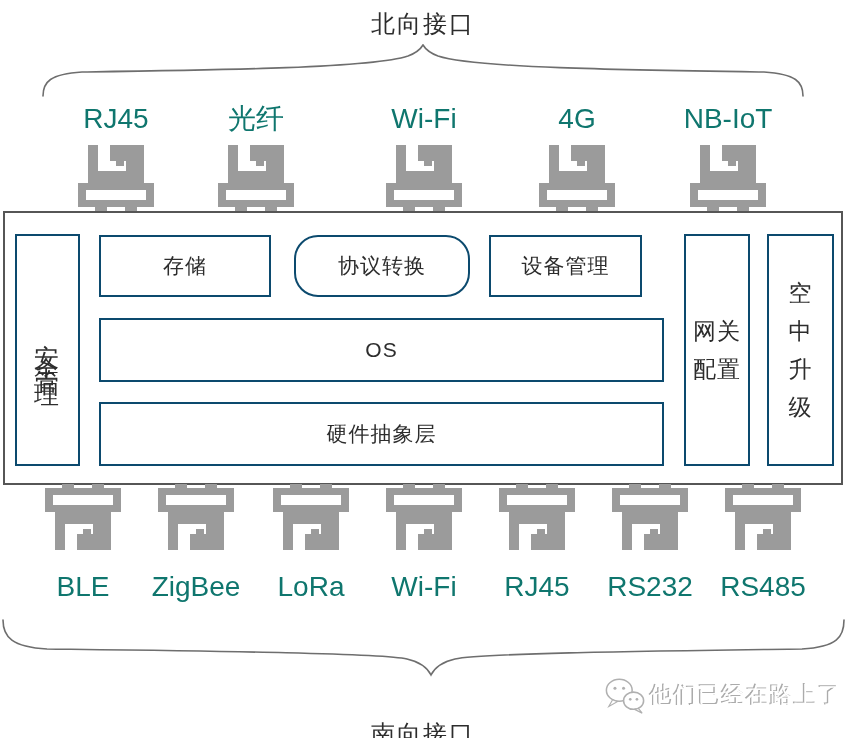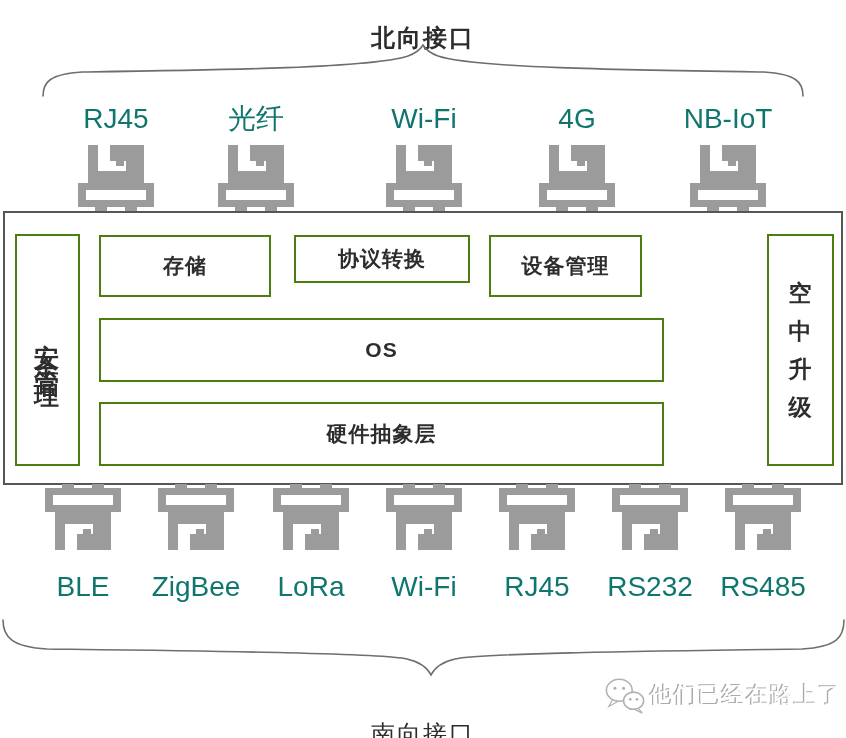--- a/index.html
+++ b/index.html
@@ -2,43 +2,43 @@
 <html><head>
 <meta charset="utf-8">
 <style>
   html,body{margin:0;padding:0;background:#fff;}
   .canvas{
     position:relative;width:846px;height:738px;background:#ffffff;overflow:hidden;
     font-family:"Liberation Sans", sans-serif;color:#2d2d2d;
   }
   .title{position:absolute;left:0;width:100%;text-align:center;
     font-size:24px;letter-spacing:2px;color:#2d2d2d;line-height:32px;}
-  .title.north{top:22px;font-weight:bold;}
+  .title.north{top:8px;}
   .title.south{top:694px;margin-top:24px;}
   .brace{position:absolute;}
   .brace path{fill:none;stroke:#6e6e6e;stroke-width:1.6;stroke-linecap:round;}
   
   .port{position:absolute;width:120px;display:flex;flex-direction:column;align-items:center;}
   .port.north{top:104px;}
   .port.south{top:484px;}
   .port-label{font-size:28px;line-height:30px;color:#0f766e;white-space:nowrap;}
   .port.north .port-icon{margin-top:11px;}
   .port.south .port-label{margin-top:22px;}
   .port-icon{width:76px;height:66px;display:block;}
   .port-icon.flip{transform:scaleY(-1);}
   
   .gw-box{position:absolute;left:3px;top:211px;width:840px;height:274px;
     border:2px solid #565656;box-sizing:border-box;background:#fff;}
-  .module{position:absolute;border:2px solid #4d7c0f;box-sizing:border-box;background:#fff;
+  .module{position:absolute;border:2px solid #0c4a6e;box-sizing:border-box;background:#fff;
     display:flex;align-items:center;justify-content:center;text-align:center;
-    font-size:21px;letter-spacing:1px;color:#2d2d2d;font-weight:bold;}
+    font-size:21px;letter-spacing:1px;color:#2d2d2d;}
   .m-security{left:10px;top:21px;width:65px;height:232px;}
   .m-security .vtext{writing-mode:vertical-lr;letter-spacing:13px;font-size:25px;}
   .m-storage{left:94px;top:22px;width:172px;height:62px;}
-  .m-protocol{left:289px;top:22px;width:176px;height:48px;}
+  .m-protocol{left:289px;top:22px;width:176px;height:62px;border-radius:24px;}
   .m-device{left:484px;top:22px;width:153px;height:62px;}
   .m-os{left:94px;top:105px;width:565px;height:64px;}
   .m-hal{left:94px;top:189px;width:565px;height:64px;}
   .m-gwcfg{left:679px;top:21px;width:66px;height:232px;font-size:23px;line-height:38px;padding:0 5px;}
   .m-ota{left:762px;top:21px;width:67px;height:232px;font-size:23px;line-height:38px;padding:0 18px;}
   
   .watermark{position:absolute;left:604px;top:674px;display:flex;align-items:center;}
   .wm-icon{width:42px;height:42px;}
   .wm-text{margin-left:4px;font-size:23px;letter-spacing:1px;line-height:42px;white-space:nowrap;
     color:#ffffff;text-shadow:-1.5px -1.5px 0 #ababab, 1px 1px 0 #ffffff;}
@@ -112,20 +112,23 @@
     </div>
     <div class="module m-device">
       <span>设备管理</span>
     </div>
     <div class="module m-os">
       <span>OS</span>
     </div>
     <div class="module m-hal">
       <span>硬件抽象层</span>
     </div>
+    <div class="module m-gwcfg">
+      <span>网关配置</span>
+    </div>
     <div class="module m-ota">
       <span>空中升级</span>
     </div>
   </div>
 
   <div class="port south" style="left:23px">
     <svg class="port-icon flip" viewBox="0 0 76 66">
         <use href="#plug"></use>
       </svg>
     <div class="port-label">BLE</div>

